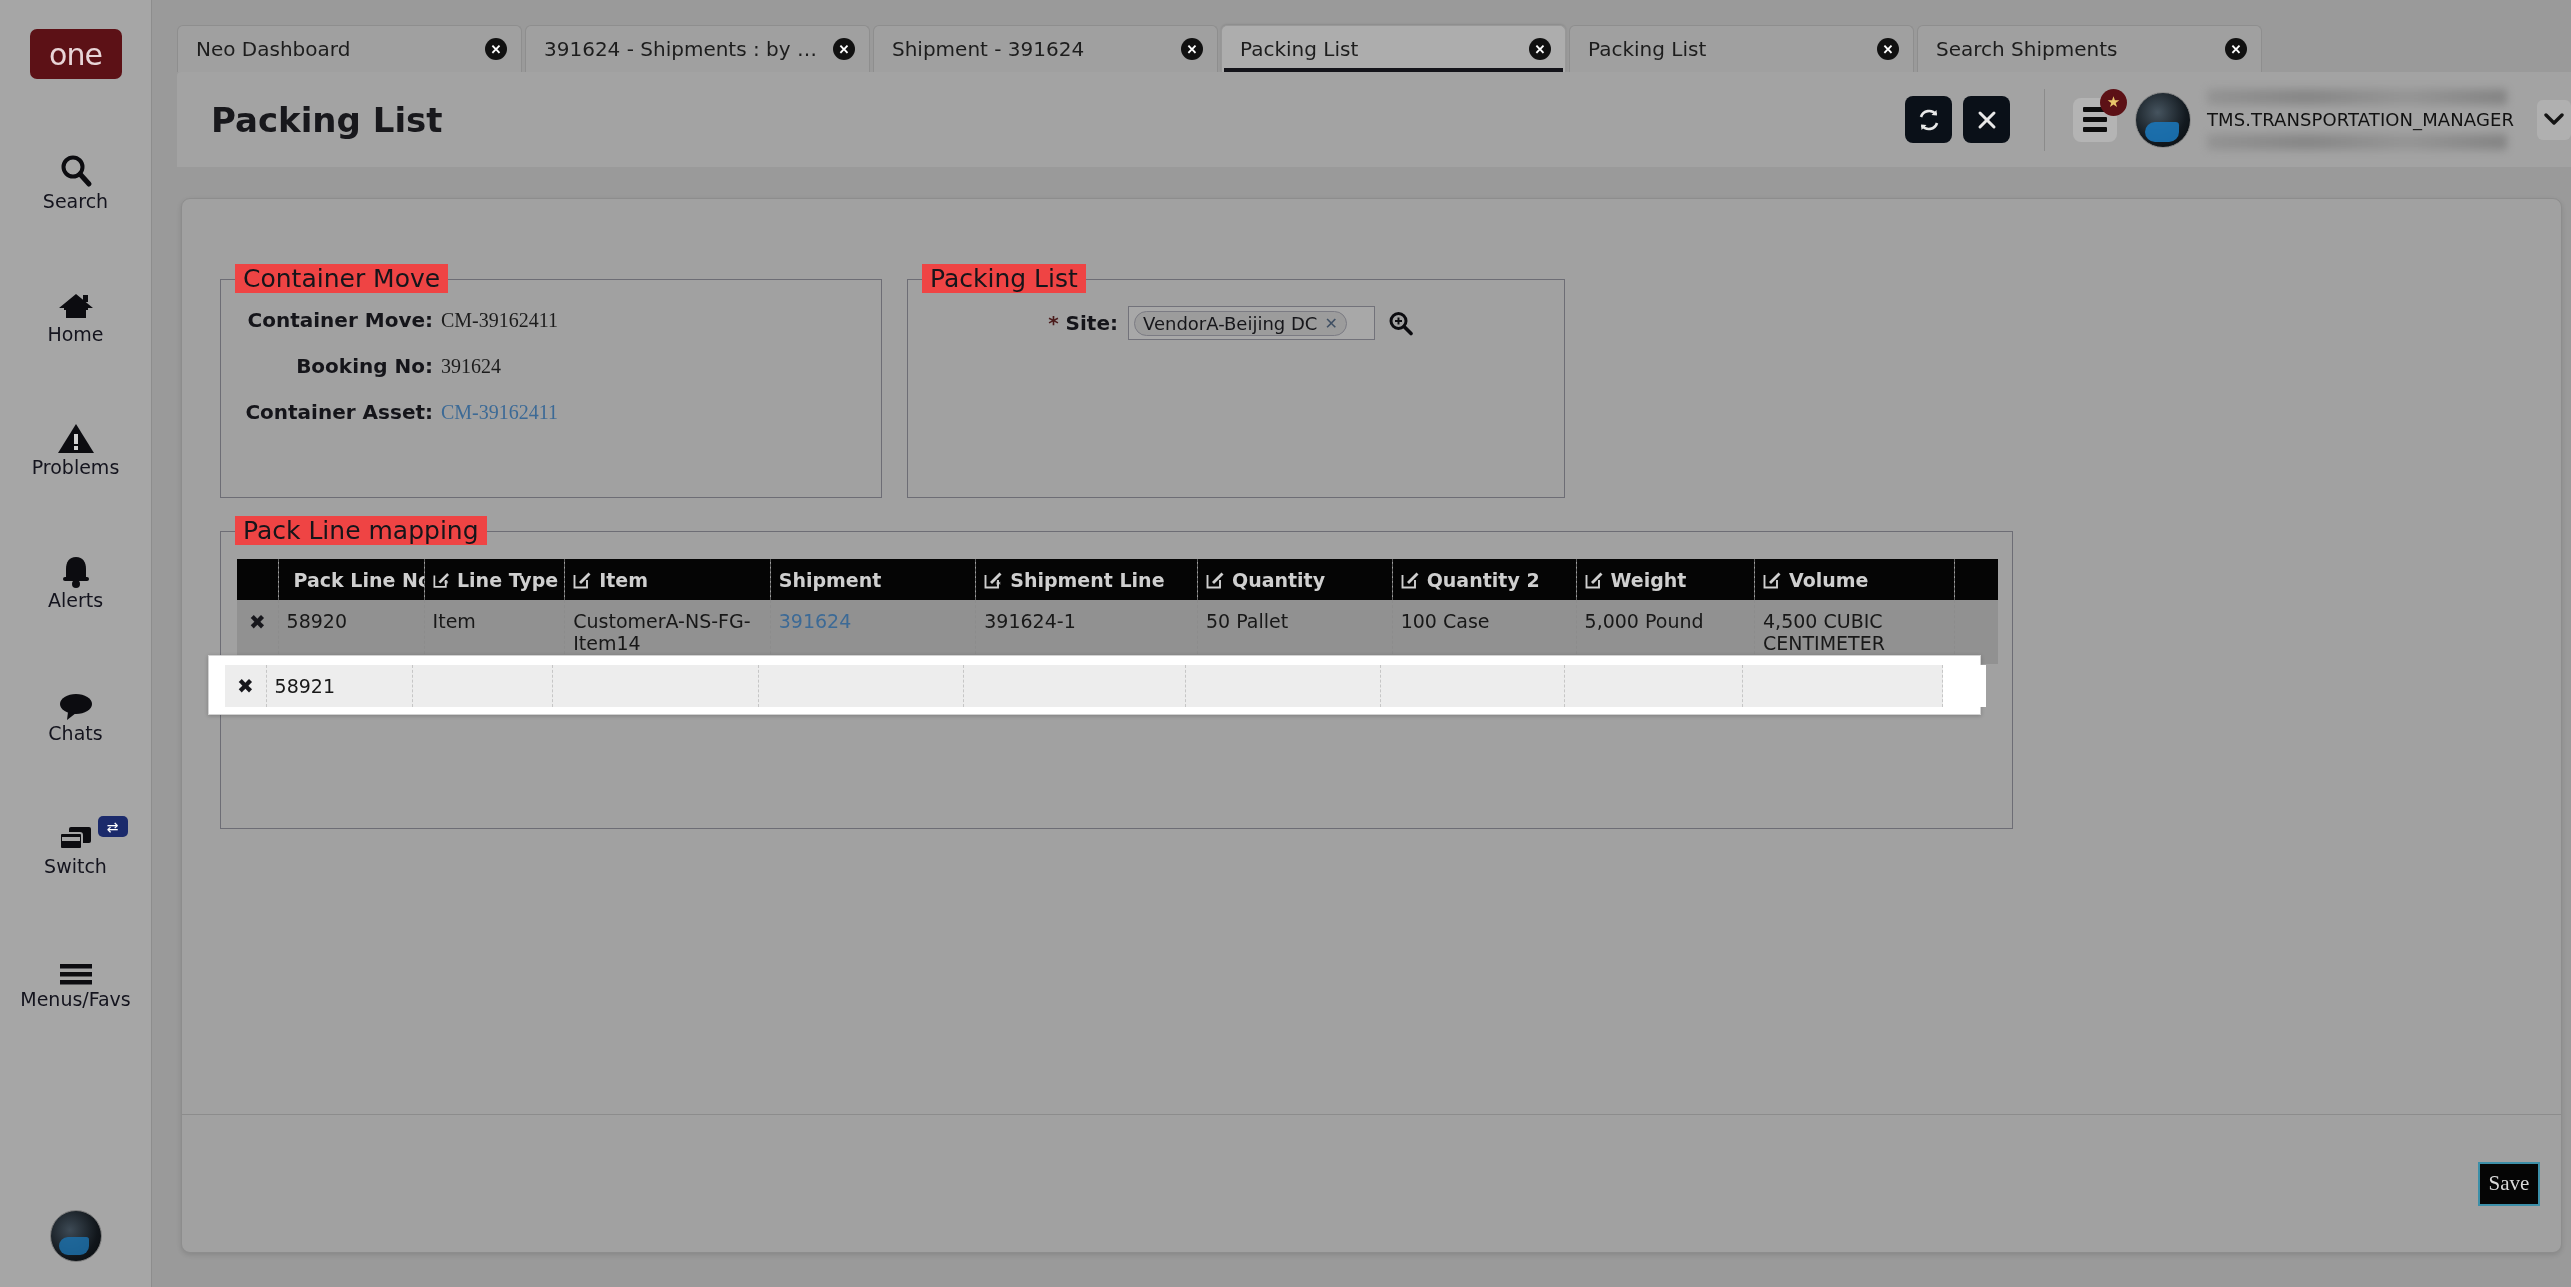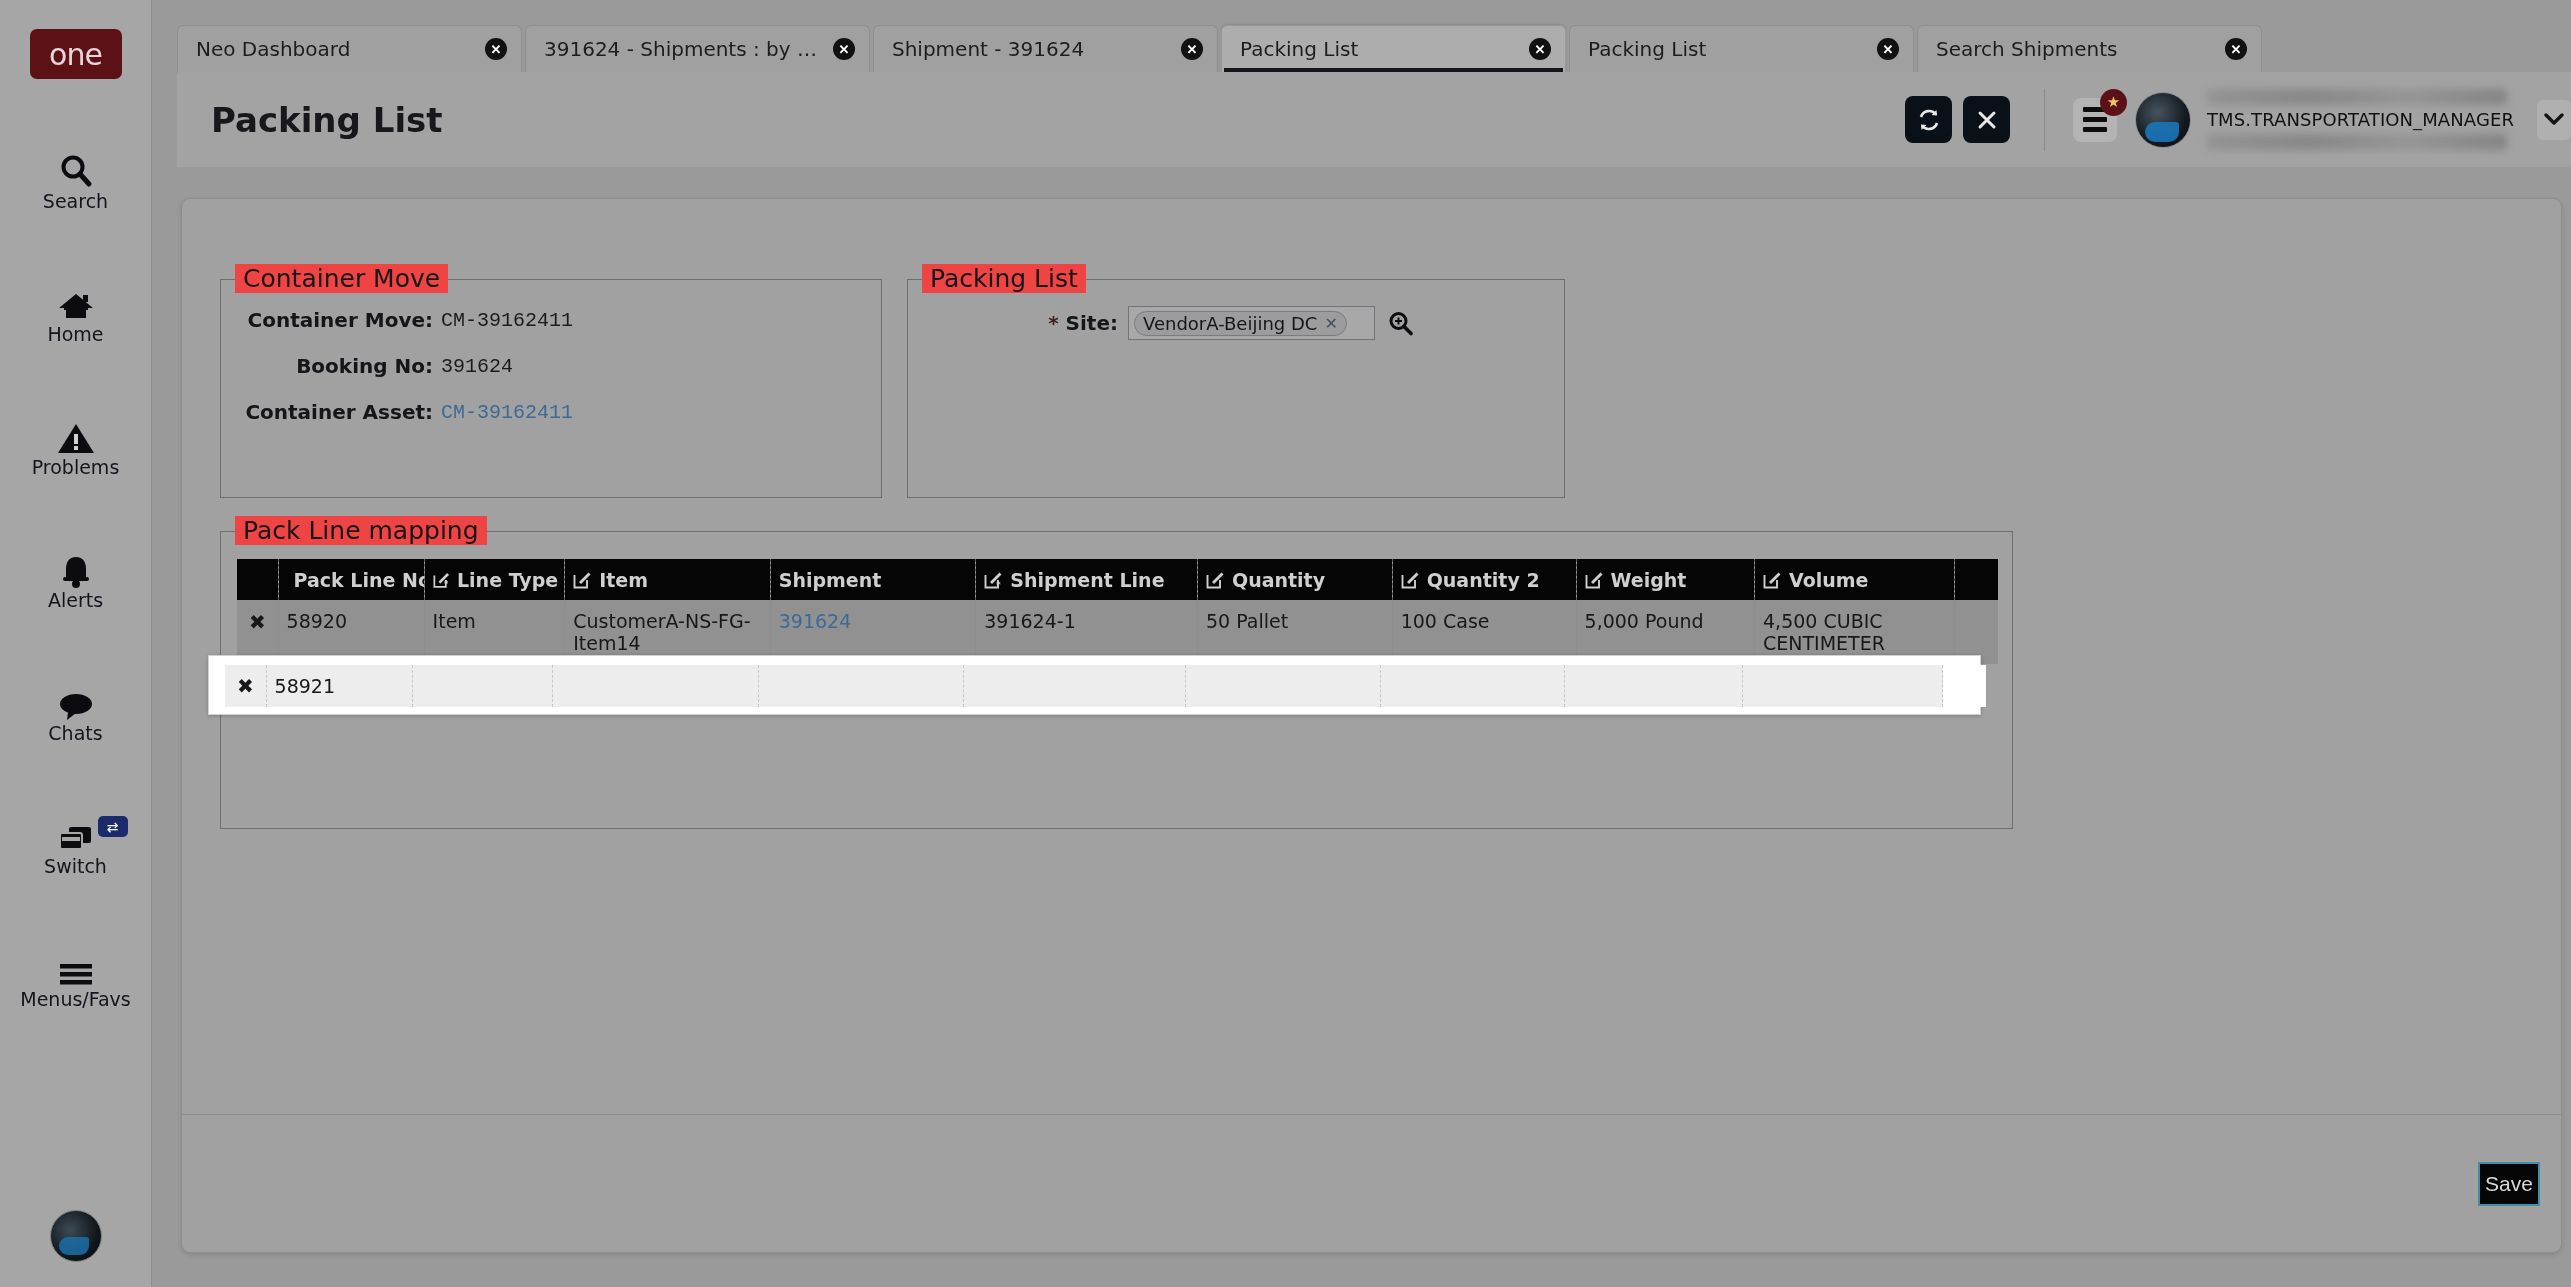--- a/index.html
+++ b/index.html
@@ -198,21 +198,21 @@
   #panel-container-move { left: 38px;  top: 80px; width: 662px; height: 219px; }
   #panel-packing-list   { left: 725px; top: 80px; width: 658px; height: 219px; }
   #panel-pack-line      { left: 38px;  top: 332px; width: 1793px; height: 298px; }
 
   .kv-row { display: flex; align-items: flex-end; margin-top: 22px; }
   .kv-label {
     width: 220px; text-align: right; padding-right: 8px;
     font-size: 20px; font-weight: bold; color: #15151a;
     font-family: "DejaVu Sans", sans-serif;
   }
-  .kv-value { font-size: 20px; color: #1c1c1c; font-family: Liberation Mono, monospace; }
+  .kv-value { font-size: 20px; color: #1c1c1c; font-family: Liberation Serif, serif; }
   .kv-value.link { color: #3c6a96; cursor: pointer; }
 
   .field-row { display: flex; align-items: center; margin-top: 20px; }
   .field-label {
     width: 220px; text-align: right; padding-right: 10px;
     font-size: 20px; font-weight: bold; color: #15151a;
     font-family: "DejaVu Sans", sans-serif;
   }
   .req-star { color: #4a1b1b; }
   .text-input {
@@ -299,21 +299,21 @@
     height: 138px; border-top: 1px solid #8c8c8c;
     display: flex; align-items: center; justify-content: flex-end;
     padding-right: 21px;
   }
   #save-btn {
     width: 62px; height: 44px;
     background: #050505; border: 2px solid #3c8fa8;
     color: #d9d9d9; font-size: 21px;
     display: flex; align-items: center; justify-content: center;
     cursor: pointer;
-    font-family: Liberation Sans, sans-serif;
+    font-family: Liberation Serif, serif;
   }
   .ic { display: block; }
 </style>
 </head>
 <body>
 
 <div id="left-rail">
   <div id="brand-logo">one</div>
 
   <div class="rail-item">

